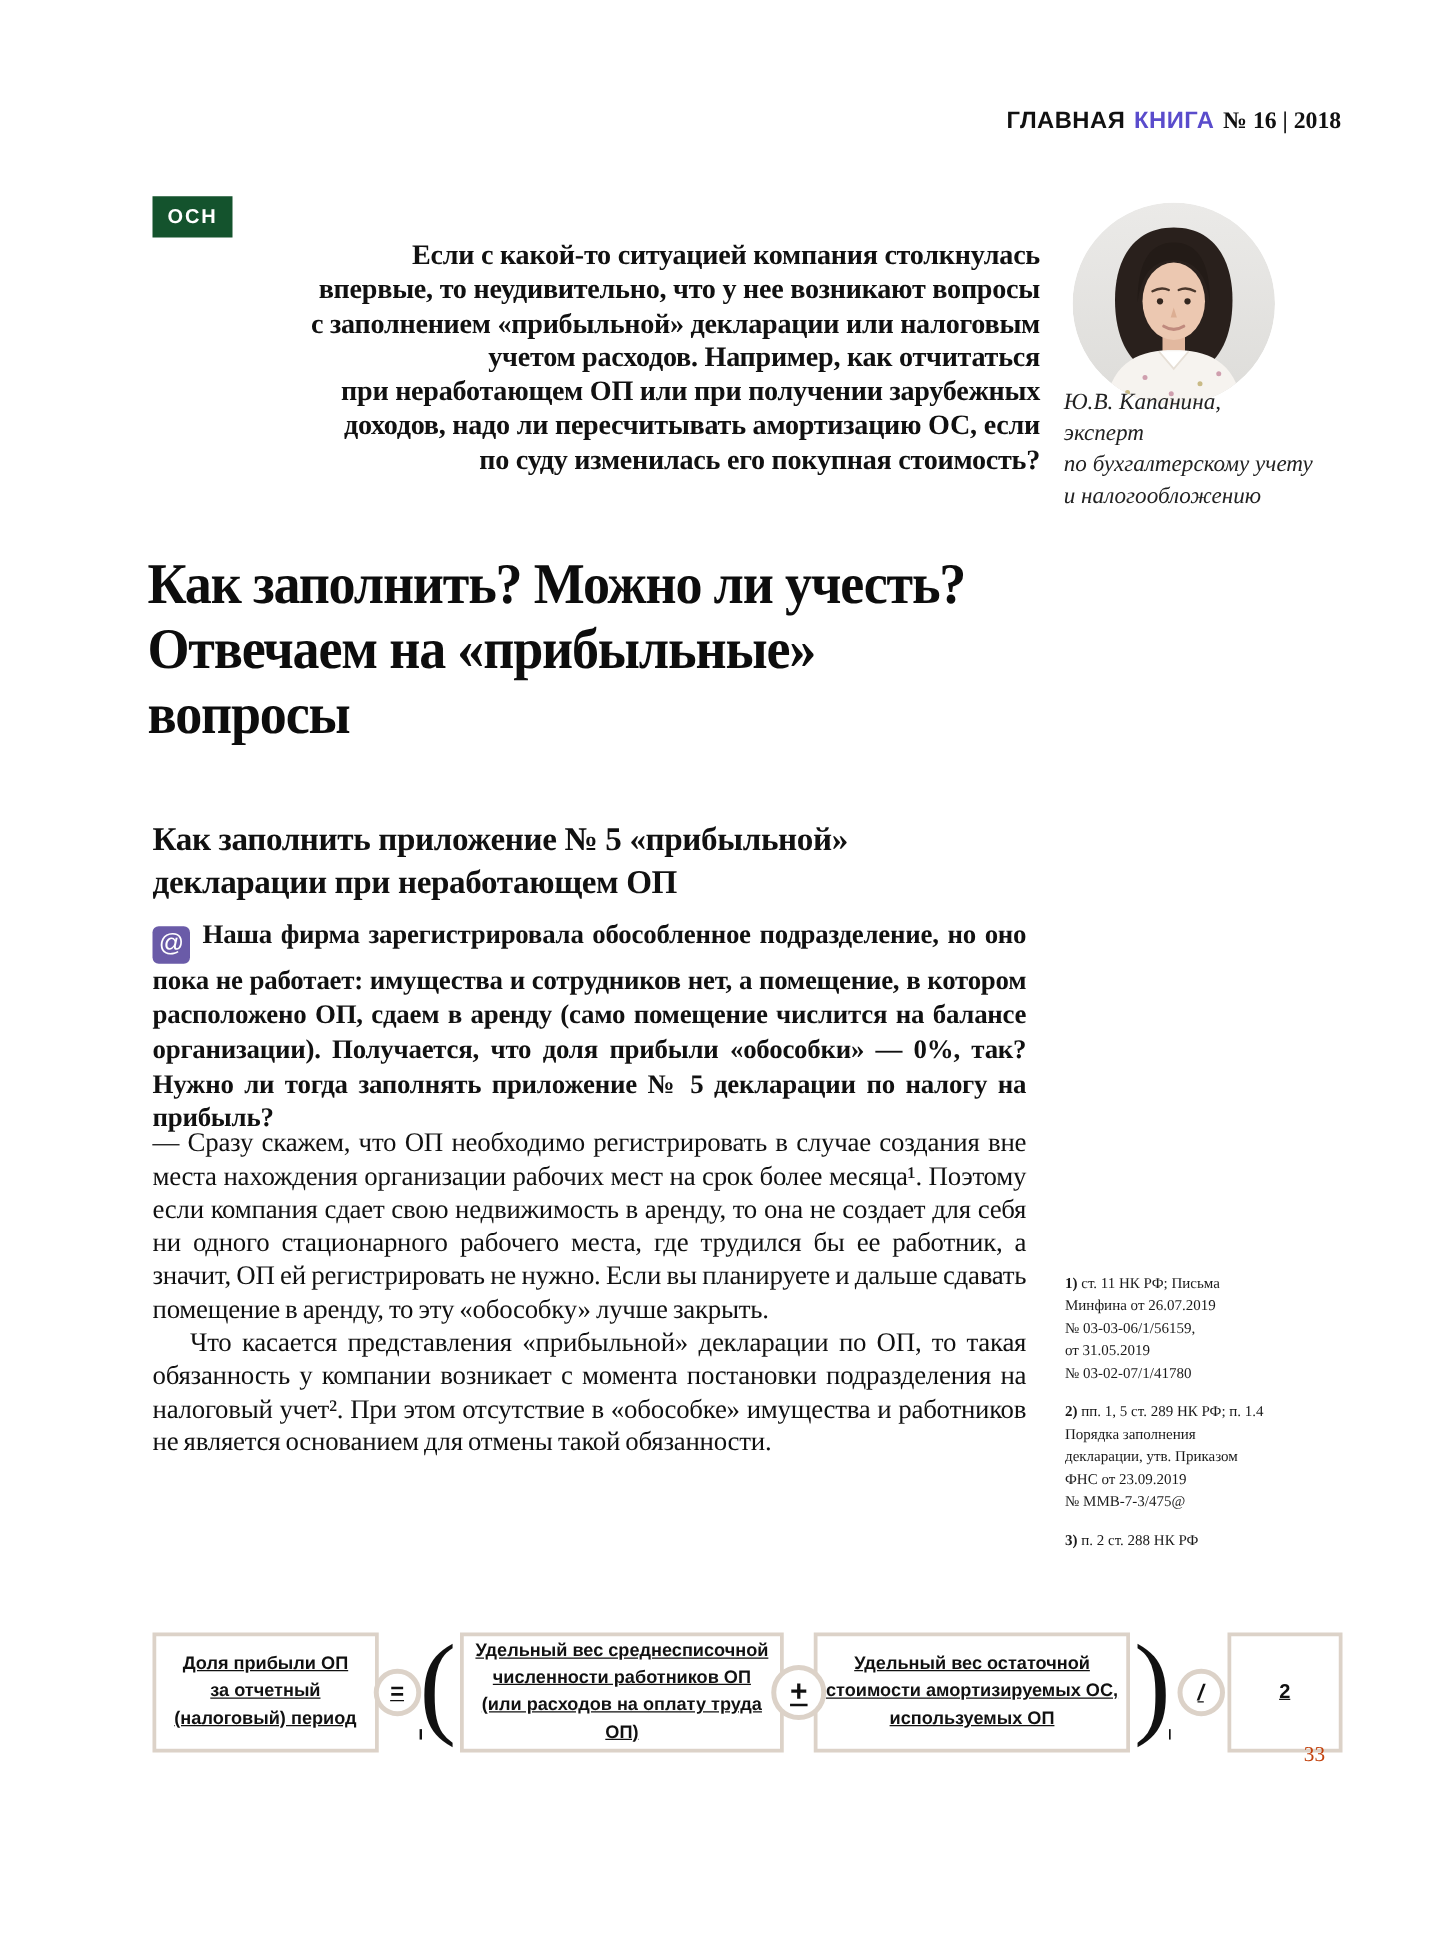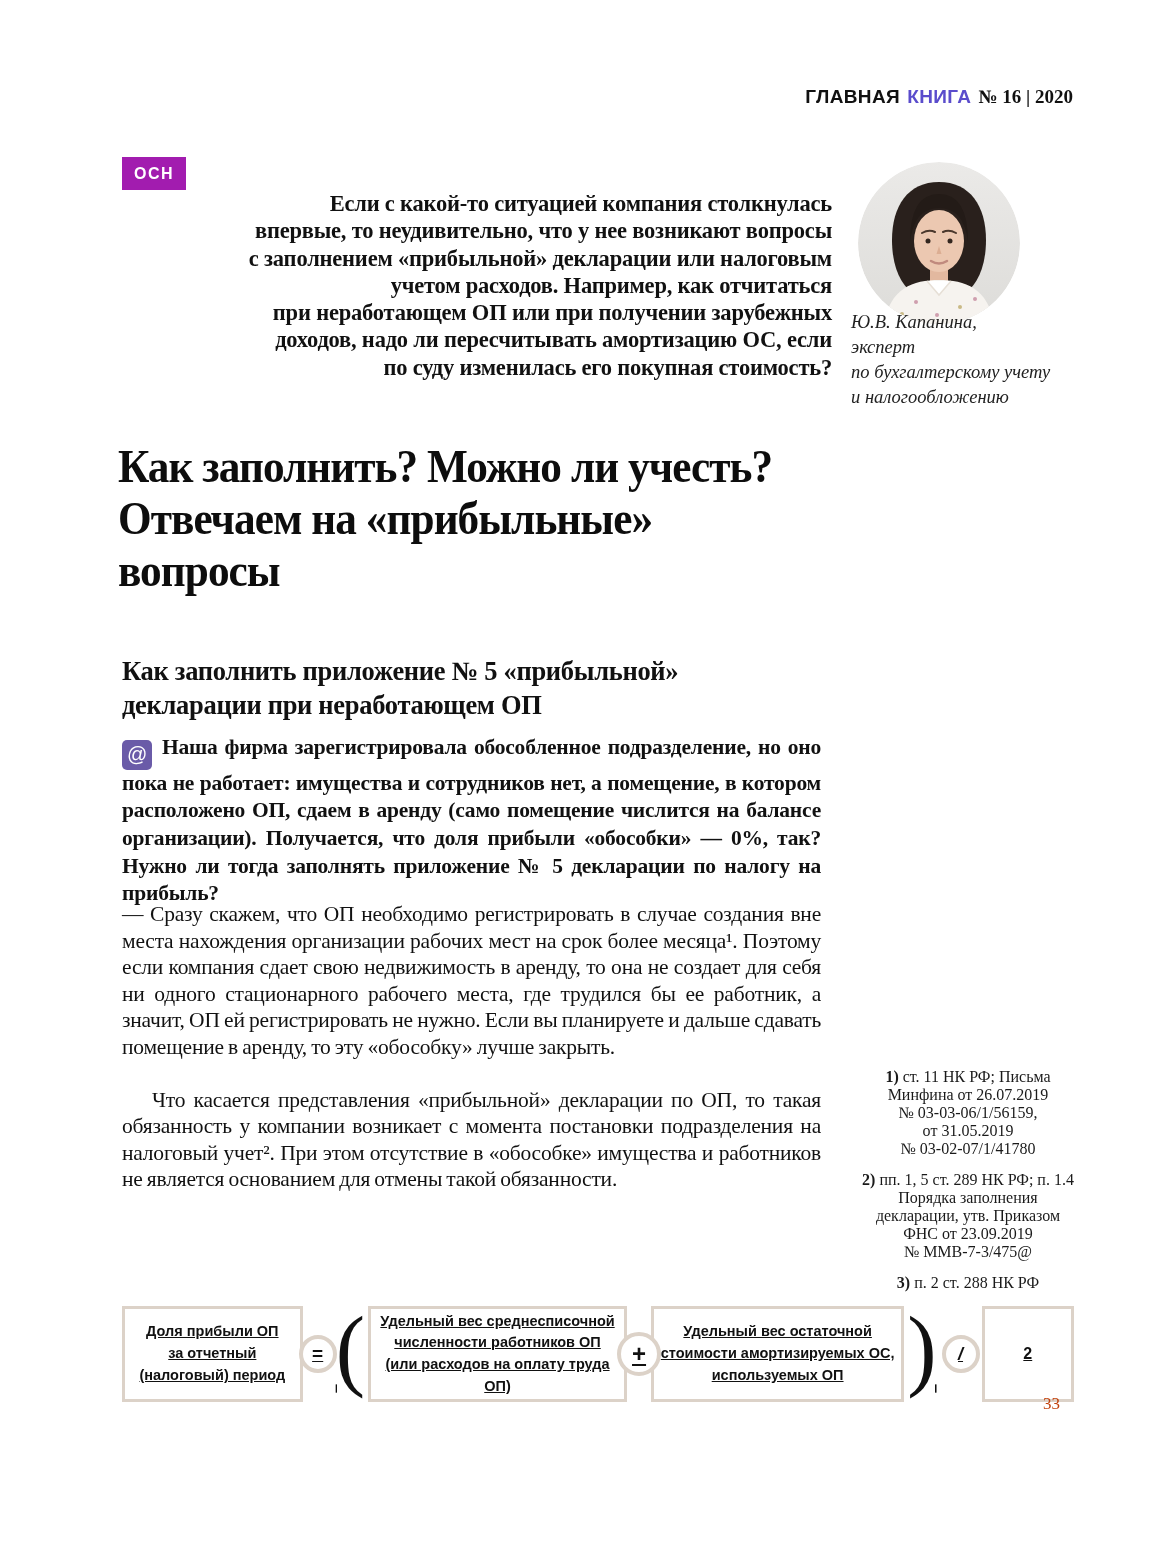--- a/index.html
+++ b/index.html
@@ -27,21 +27,21 @@
     font-weight:800; font-size:19px; letter-spacing:.4px; color:#5a4ccc;
   }
   .issue{
     font-family:"Liberation Serif",serif;
     font-weight:bold; font-size:19px; color:#111;
   }
   
   .tag-badge{
     position:absolute; left:122px; top:157px;
     width:64px; height:33px;
-    background:#a21caf; color:#fff;
+    background:#14532d; color:#fff;
     font-family:"Liberation Sans",sans-serif;
     font-weight:bold; font-size:16px; letter-spacing:1.5px;
     display:flex; align-items:center; justify-content:center;
   }
   
   .lead{
     position:absolute; left:122px; top:190px; width:710px;
     font-weight:bold; font-size:22.5px; line-height:27.3px;
     white-space:pre-line; letter-spacing:-.2px;text-align:right;
   }
@@ -79,25 +79,25 @@
     font-family:"Liberation Sans",sans-serif; font-weight:normal;
     font-size:20px; margin-right:10px; vertical-align:-7px;
   }
   
   .answer-flow{
     position:absolute; left:122px; top:901px; width:699px;
     font-size:21.5px; line-height:26.6px; text-align:justify;
     word-spacing:-1px; letter-spacing:-.2px;
   }
   .answer-flow p{margin:0;}
-  .answer-flow p + p{margin-top:26px; text-indent:30px;}
+  .answer-flow p + p{margin-top:0; text-indent:30px;}
   
   .footnotes{
-    position:absolute; left:852px; top:1068px; width:232px;
-    font-size:16px; line-height:18px; color:#1a1a1a;text-align:center;
+    position:absolute; left:852px; top:1017px; width:232px;
+    font-size:12px; line-height:18px; color:#1a1a1a;
   }
   .fn{margin:0 0 13px 0; white-space:pre-line;}
   .fn b{font-weight:bold;}
   
   .formula{
     position:absolute; left:122px; top:1306px; width:952px; height:96px;
     display:flex; align-items:center;text-decoration:underline;
   }
   .fbox{
     border:3px solid #dcd2c8; background:#fff; height:96px;
@@ -132,21 +132,21 @@
   }
 </style>
 </head>
 <body>
 
 <div class="page">
 
   <div class="mag-header">
     <span class="brand-black">ГЛАВНАЯ</span>
     <span class="brand-accent">КНИГА</span>
-    <span class="issue">№ 16 | 2020</span>
+    <span class="issue">№ 16 | 2018</span>
   </div>
 
   <div class="tag-badge">ОСН</div>
 
   <div class="lead">Если с какой-то ситуацией компания столкнулась
 впервые, то неудивительно, что у нее возникают вопросы
 с заполнением «прибыльной» декларации или налоговым
 учетом расходов. Например, как отчитаться
 при неработающем ОП или при получении зарубежных
 доходов, надо ли пересчитывать амортизацию ОС, если

